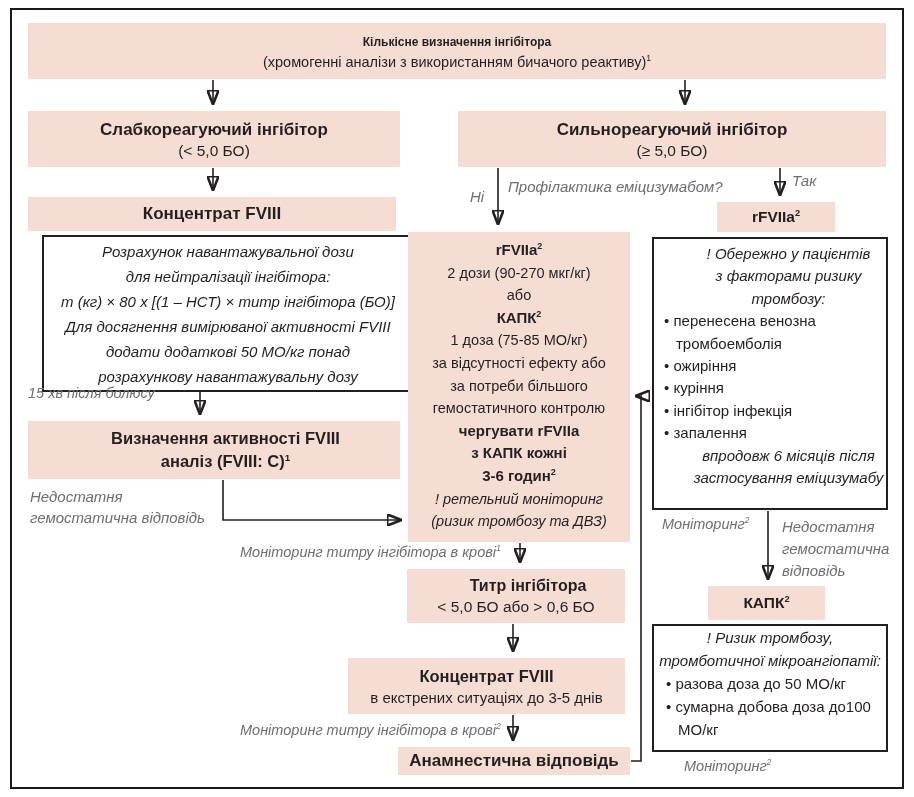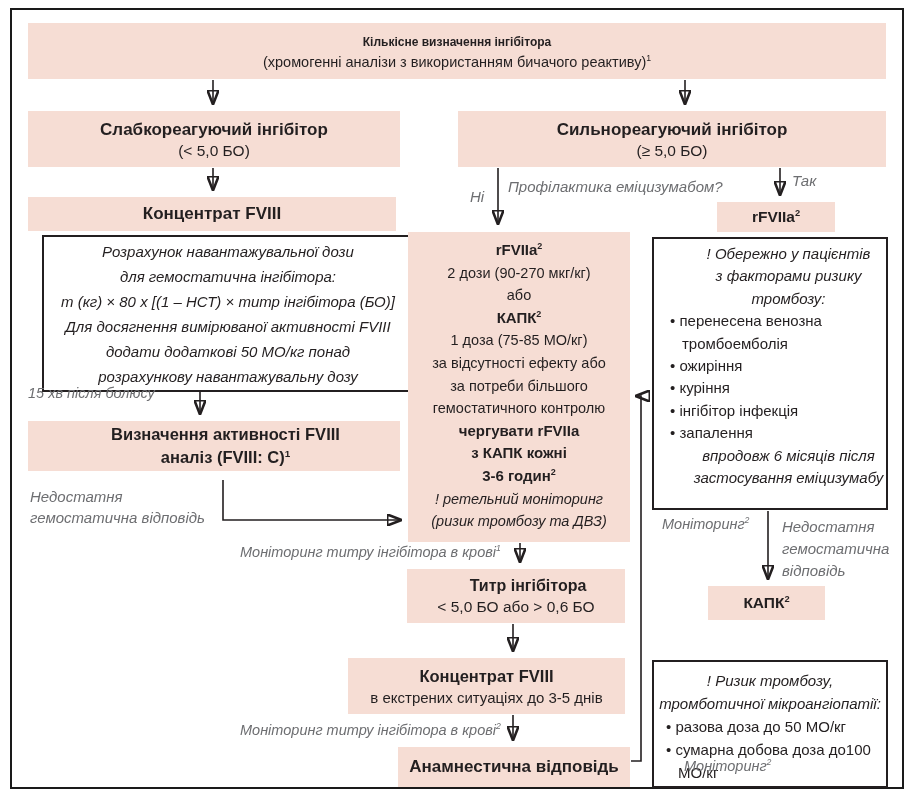--- a/index.html
+++ b/index.html
@@ -20,48 +20,48 @@
   #top-box .t1{font-size:12px;line-height:22px;}
   #top-box .t2{font-size:14.5px;line-height:19px;}
   #weak-header{left:28px;top:111px;width:372px;height:56px;align-items:center;}
   #strong-header{left:458px;top:111px;width:428px;height:56px;}
   .hdr .t1{font-size:17px;line-height:23px;}
   .hdr .t2{font-size:15.5px;line-height:20px;}
   #concentrate-box{left:28px;top:197px;width:368px;height:34px;font-size:17px;}
   #calc-box{left:26px;top:235px;width:372px;height:157px;margin-left:16px;}
   #calc-box div{font-style:italic;font-size:15px;line-height:25px;white-space:nowrap;}
   #bolus-label{left:28px;top:385px;font-size:14.5px;}
-  #activity-box{left:28px;top:421px;width:372px;height:50px;font-size:16.5px;line-height:23px;padding-left:23px;}
+  #activity-box{left:28px;top:421px;width:372px;height:58px;font-size:16.5px;line-height:23px;padding-left:23px;}
   #insufficient-left{left:30px;top:486px;font-size:15px;line-height:21px;}
   
   #no-label{left:470px;top:188px;font-size:15px;}
   #question-label{left:508px;top:178px;font-size:15px;}
   #yes-label{left:792px;top:172px;font-size:15px;}
   
   #center-box{left:408px;top:232px;width:222px;height:310px;padding-top:7px;}
   #center-box div{font-size:14.5px;line-height:22.6px;white-space:nowrap;}
   #center-box .b{font-size:15px;}
   #monitor1-label{left:240px;top:544px;font-size:14.5px;}
   #titer-box{left:407px;top:569px;width:218px;height:54px;}
   #titer-box .t1{font-size:16px;line-height:22px;padding-left:24px;}
   #titer-box .t2{font-size:15.5px;line-height:20px;}
   #emergency-box{left:348px;top:658px;width:277px;height:56px;}
   #emergency-box .t1{font-size:16.5px;line-height:23px;}
   #emergency-box .t2{font-size:15px;line-height:20px;}
   #monitor2-label{left:240px;top:722px;font-size:14.5px;}
-  #anamnestic-box{left:398px;top:747px;width:232px;height:40px;font-size:17px;}
+  #anamnestic-box{left:398px;top:747px;width:232px;height:28px;font-size:17px;}
   
   #rfviia-box{left:717px;top:202px;width:118px;height:30px;font-size:15.5px;}
   #caution-box{left:652px;top:237px;width:236px;height:273px;padding-top:4px;}
   #caution-box div{font-size:15px;line-height:22.4px;padding-left:37px;}
-  #caution-box .bullet{text-align:left;padding-left:4px;text-indent:-12px;margin-left:24px;}
+  #caution-box .bullet{text-align:left;padding-left:22px;text-indent:-12px;}
   #monitoring-r1{left:662px;top:516px;font-size:14.5px;}
   #insufficient-right{left:782px;top:516px;font-size:15px;line-height:22px;}
   #kapk-box{left:708px;top:586px;width:117px;height:34px;font-size:15.5px;}
-  #risk-box{left:652px;top:624px;width:236px;height:128px;padding-top:7px;margin-top:36px;}
+  #risk-box{left:652px;top:624px;width:236px;height:128px;padding-top:0;}
   #risk-box div{font-size:15px;line-height:23px;}
   #risk-box .bullet{text-align:left;padding-left:24px;text-indent:-12px;}
   #monitoring-r2{left:684px;top:758px;font-size:14.5px;}
   
   #arrows{position:absolute;left:0;top:0;width:914px;height:797px;pointer-events:none;}
   #arrows path{stroke:#231f20;stroke-width:1.6;fill:none;}
 </style>
 </head>
 <body>
 
@@ -103,21 +103,21 @@
   </div>
 
   <div class="lbl" id="no-label">Ні</div>
   <div class="lbl" id="question-label">Профілактика еміцизумабом?</div>
   <div class="lbl" id="yes-label">Так</div>
 
   <div class="box pink vcenter b" id="concentrate-box">Концентрат FVIII</div>
 
   <div class="box outlined vcenter" id="calc-box">
     <div>Розрахунок навантажувальної дози</div>
-    <div>для гемостатична інгібітора:</div>
+    <div>для нейтралізації інгібітора:</div>
     <div>m (кг) × 80 x [(1 – НСТ) × титр інгібітора (БО)]</div>
     <div>Для досягнення вимірюваної активності FVIII</div>
     <div>додати додаткові 50 МО/кг понад</div>
     <div>розрахункову навантажувальну дозу</div>
   </div>
 
   <div class="lbl" id="bolus-label">15 хв після болюсу</div>
 
   <div class="box pink vcenter b" id="activity-box">
     <div>Визначення активності FVIII</div>

